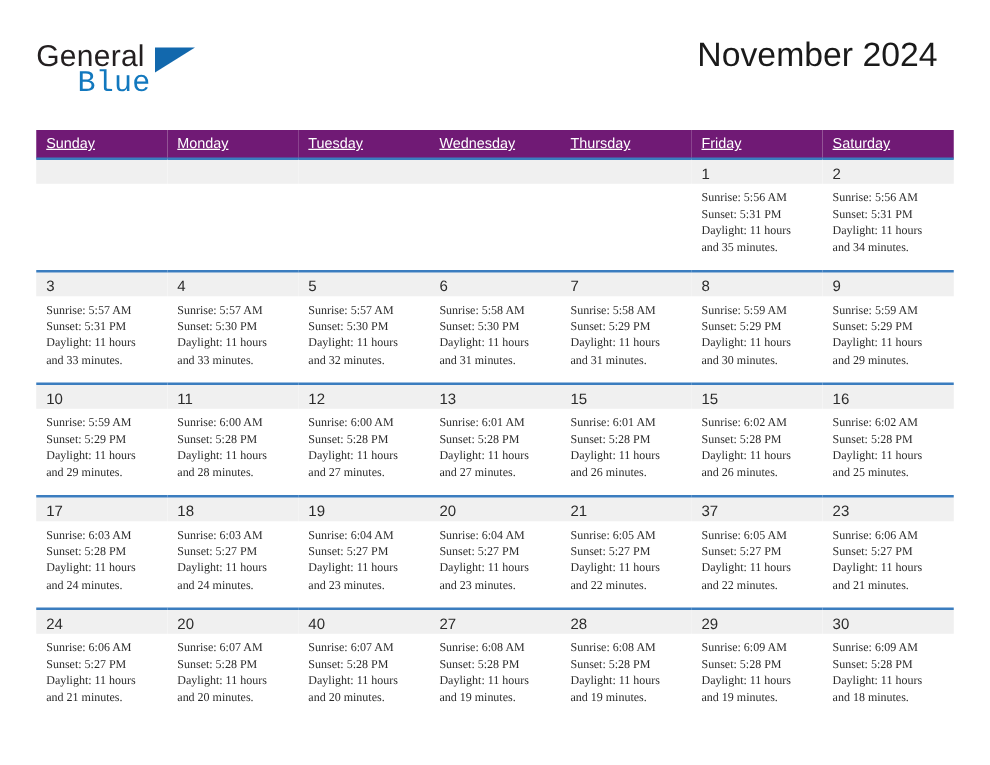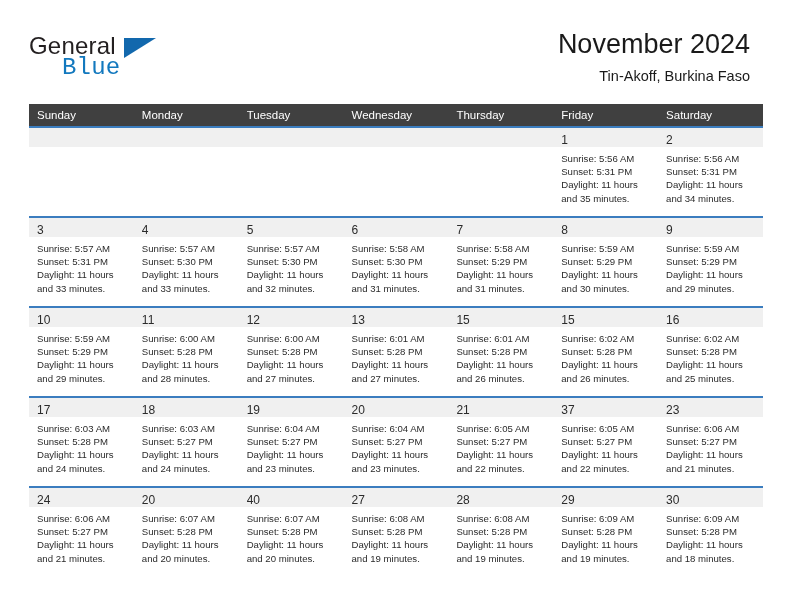--- a/index.html
+++ b/index.html
@@ -88,28 +88,29 @@
   
   .calendar {
     position: absolute;
     left: 29px;
     top: 104px;
     width: 734px;
     border-collapse: collapse;
     table-layout: fixed;
   }
   .calendar th {
-    background: #404040;
+    background: #701a75;
     color: #ffffff;
     font-size: 11.5px;
     font-weight: normal;
     text-align: left;
     padding: 5px 0 5px 8px;
     height: 11px;
     box-sizing: content-box;
+    text-decoration: underline;
   }
   .calendar td {
     vertical-align: top;
     padding: 0;
     border-top: 2px solid #3b7dbf;
     height: 88px;
     background: #ffffff;
   }
   .calendar tr.week-row td.empty {
     background: #ffffff;
@@ -120,20 +121,21 @@
     padding: 2px 0 1px 8px;
     box-sizing: content-box;
   }
   .daynum {
     font-size: 12px;
     color: #2b2b2b;
     line-height: 15px;
   }
   .cell-body {
     padding: 5px 6px 0 8px;
+    font-family: Liberation Serif, serif;
   }
   .cell-line {
     font-size: 9.6px;
     color: #2b2b2b;
     line-height: 13.2px;
     white-space: nowrap;
   }
 </style>
 </head>
 <body>
@@ -143,21 +145,20 @@
   <div class="top-bar">
 
     <div class="brand">
       <span class="brand-general">General</span>
       <span class="brand-triangle"></span>
       <span class="brand-blue">Blue</span>
     </div>
 
     <div class="title-block">
       <div class="cal-title">November 2024</div>
-      <div class="cal-subtitle">Tin-Akoff, Burkina Faso</div>
     </div>
 
   </div>
 
   <table class="calendar">
     <thead>
       <tr id="weekday-row">
           <th>Sunday</th>
           <th>Monday</th>
           <th>Tuesday</th>

